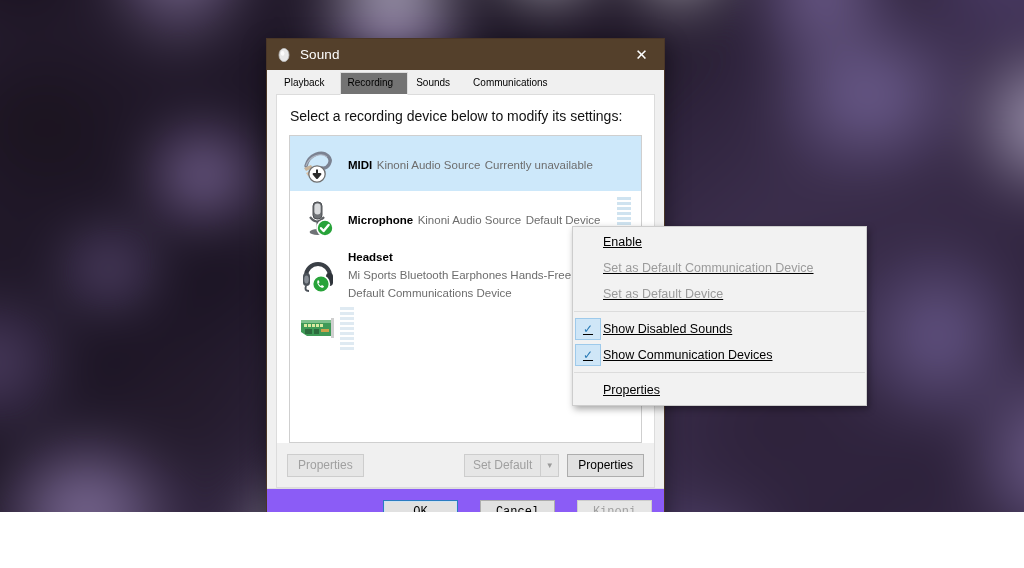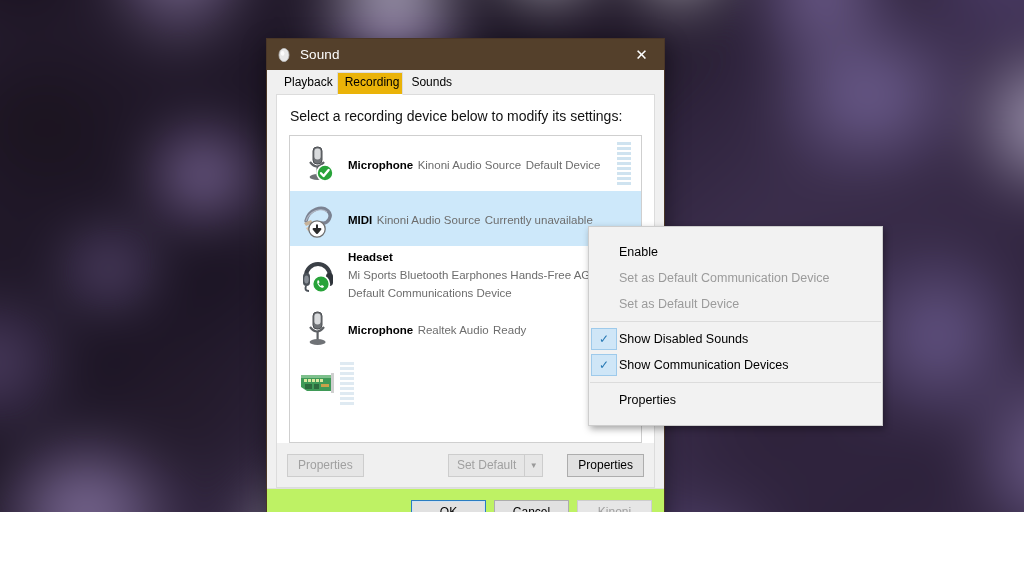--- a/index.html
+++ b/index.html
@@ -77,30 +77,30 @@
 
   
   .tabstrip {
     position: relative;
     height: 24px;
     padding-left: 9px;
     display: flex; align-items: flex-end;
     background: #f0f0f0;
   }
   .tab {
-    font-size: 12px; color: #000;
-    padding: 3px 3px 4px 7px;
+    font-size: 10px; color: #000;
+    padding: 3px 14px 4px 7px;
     line-height: 15px;
     border: 1px solid transparent;
     border-bottom: none;
     position: relative;
     background: transparent;
   }
   .tab.active {
-    background: #eab308;
+    background: #737373;
     border-color: #dcdcdc;
     border-bottom: 1px solid #ffffff;
     z-index: 3;
     margin-bottom: -1px;
     padding-top: 2px;
   }
   .tab-page {
     flex: 1;
     background: #ffffff;
     border: 1px solid #dcdcdc;
@@ -151,60 +151,61 @@
     border: 1px solid #adadad;
     background: #e1e1e1;
     color: #000;
     display: inline-flex; align-items: center; justify-content: center;
     padding: 0 10px;
   }
   .btn.disabled { color: #a0a0a0; border-color: #cdcdcd; background: #e6e6e6; }
   .spacer { flex: 1; }
   .split {
     display: flex; align-items: stretch;
-    height: 23px; margin-right: 24px; justify-content: flex-end;
+    height: 23px; margin-right: 8px; justify-content: flex-end;
   }
   .split .main {
     border: 1px solid #cdcdcd; border-right: none;
     background: #e6e6e6; color: #a0a0a0;
     font-size: 12px; display: flex; align-items: center; justify-content: center;
     min-width: 76px; padding: 0 8px;
   }
   .split .arrow {
     border: 1px solid #cdcdcd;
     background: #e6e6e6; color: #9a9a9a;
     width: 19px; display: flex; align-items: center; justify-content: center;
     font-size: 8px;
   }
 
   
   .footer {
     height: 46px; flex: 0 0 46px;
-    background: #bef264;
+    background: #8b5cf6;
     border-top: 1px solid #dfdfdf;
     display: flex; align-items: center; justify-content: flex-end;
-    padding-right: 12px; gap: 8px;
+    padding-right: 12px; gap: 22px; font-family: Liberation Mono, monospace;
   }
   .footer .btn { min-width: 75px; height: 24px; }
   .btn.default {
     background: #e1e1e1;
     border: 1px solid #2b7cc0;
     box-shadow: 0 0 0 1px #cfe2f2 inset;
   }
 
   
   #context-menu {
     position: absolute;
-    left: 588px; top: 226px;
+    left: 572px; top: 226px;
     width: 295px;
     background: #f2f2f2;
     border: 1px solid #cdcdcd;
     box-shadow: 2px 3px 7px rgba(0,0,0,.35);
-    padding: 12px 0;
+    padding: 2px 0;
     z-index: 50;
+    text-decoration: underline;
   }
   .menu-item {
     display: flex; align-items: center;
     height: 26px;
     font-size: 12.5px;
     color: #000;
   }
   .menu-item.disabled { color: #9b9b9b; }
   .menu-check {
     width: 26px; flex: 0 0 26px;
@@ -236,26 +237,46 @@
         </svg>
       </span>
       <span class="title-text">Sound</span>
       <span class="close-btn">✕</span>
     </div>
 
     <div class="tabstrip">
       <div class="tab">Playback</div>
       <div class="tab active">Recording</div>
       <div class="tab">Sounds</div>
+      <div class="tab">Communications</div>
     </div>
 
     <div class="tab-page">
       <div class="page-hint">Select a recording device below to modify its settings:</div>
 
       <div class="device-list">
+
+        <div class="device-row selected">
+          <span class="dev-icon">
+            <svg width="38" height="40" viewBox="0 0 38 40">
+              <path d="M6 22 C9 10 22 6 28 12 C33 17 28 25 22 24" fill="none" stroke="#7b8291" stroke-width="3.4" stroke-linecap="round"></path>
+              <path d="M6 22 C9 12 21 8 27 13" fill="none" stroke="#aeb5c2" stroke-width="1.2"></path>
+              <path d="M4 24 l7 -3 2 3 -7 3z" fill="#c7b39a"></path>
+              <path d="M6 29 l7 -3 2 3 -7 3z" fill="#d9c0a4"></path>
+              <circle cx="17" cy="30" r="8.2" fill="#ffffff" stroke="#6f6f6f" stroke-width="1.3"></circle>
+              <path d="M17 25.5 v6 M13.6 30 L17 34 L20.4 30z" fill="#2b2b2b" stroke="#2b2b2b" stroke-width="2" stroke-linejoin="round"></path>
+            </svg>
+          </span>
+          <span class="dev-text">
+            <span class="dev-name">MIDI</span>
+            <span class="dev-sub">Kinoni Audio Source</span>
+            <span class="dev-sub">Currently unavailable</span>
+          </span>
+          <span class="meter"></span>
+        </div>
 
         <div class="device-row">
           <span class="dev-icon">
             <svg width="34" height="40" viewBox="0 0 34 40">
               <rect x="11" y="3" width="9" height="17" rx="4" fill="#6f7276" stroke="#4a4d51" stroke-width="1"></rect>
               <rect x="12.4" y="4.4" width="6.2" height="11" rx="3" fill="#d9dbdd"></rect>
               <path d="M8 18 q7 9 14 0" fill="none" stroke="#5d6064" stroke-width="2.2"></path>
               <rect x="14.5" y="22" width="2.2" height="9" fill="#5d6064"></rect>
               <ellipse cx="15.6" cy="33" rx="8" ry="3" fill="#6f7276"></ellipse>
               <circle cx="23" cy="29" r="8" fill="#28a33a" stroke="#ffffff" stroke-width="1.6"></circle>
@@ -271,39 +292,20 @@
             <i></i>
               <i></i>
               <i></i>
               <i></i>
               <i></i>
               <i></i>
               <i></i>
               <i></i>
               <i></i>
           </span>
-        </div>
-
-        <div class="device-row selected">
-          <span class="dev-icon">
-            <svg width="38" height="40" viewBox="0 0 38 40">
-              <path d="M6 22 C9 10 22 6 28 12 C33 17 28 25 22 24" fill="none" stroke="#7b8291" stroke-width="3.4" stroke-linecap="round"></path>
-              <path d="M6 22 C9 12 21 8 27 13" fill="none" stroke="#aeb5c2" stroke-width="1.2"></path>
-              <path d="M4 24 l7 -3 2 3 -7 3z" fill="#c7b39a"></path>
-              <path d="M6 29 l7 -3 2 3 -7 3z" fill="#d9c0a4"></path>
-              <circle cx="17" cy="30" r="8.2" fill="#ffffff" stroke="#6f6f6f" stroke-width="1.3"></circle>
-              <path d="M17 25.5 v6 M13.6 30 L17 34 L20.4 30z" fill="#2b2b2b" stroke="#2b2b2b" stroke-width="2" stroke-linejoin="round"></path>
-            </svg>
-          </span>
-          <span class="dev-text">
-            <span class="dev-name">MIDI</span>
-            <span class="dev-sub">Kinoni Audio Source</span>
-            <span class="dev-sub">Currently unavailable</span>
-          </span>
-          <span class="meter"></span>
         </div>
 
         <div class="device-row">
           <span class="dev-icon">
             <svg width="38" height="40" viewBox="0 0 38 40">
               <path d="M6 22 A12 12 0 0 1 30 22" fill="none" stroke="#3a3f46" stroke-width="4"></path>
               <rect x="3" y="19" width="7" height="13" rx="3.4" fill="#4b5158"></rect>
               <rect x="26" y="19" width="7" height="13" rx="3.4" fill="#2f343a"></rect>
               <ellipse cx="6.5" cy="25.5" rx="2.3" ry="4" fill="#888e96"></ellipse>
               <path d="M6 32 q-2 5 3 5" fill="none" stroke="#4b5158" stroke-width="2"></path>
@@ -313,37 +315,20 @@
             </svg>
           </span>
           <span class="dev-text">
             <span class="dev-name">Headset</span>
             <span class="dev-sub">Mi Sports Bluetooth Earphones Hands-Free AG Audio</span>
             <span class="dev-sub">Default Communications Device</span>
           </span>
           <span class="meter"></span>
         </div>
 
-        <div class="device-row">
-          <span class="dev-icon">
-            <svg width="34" height="40" viewBox="0 0 34 40">
-              <rect x="11" y="3" width="9" height="17" rx="4" fill="#6f7276" stroke="#4a4d51" stroke-width="1"></rect>
-              <rect x="12.4" y="4.4" width="6.2" height="11" rx="3" fill="#d9dbdd"></rect>
-              <path d="M8 18 q7 9 14 0" fill="none" stroke="#5d6064" stroke-width="2.2"></path>
-              <rect x="14.5" y="22" width="2.2" height="9" fill="#5d6064"></rect>
-              <ellipse cx="15.6" cy="33" rx="8" ry="3" fill="#6f7276"></ellipse>
-            </svg>
-          </span>
-          <span class="dev-text">
-            <span class="dev-name">Microphone</span>
-            <span class="dev-sub">Realtek Audio</span>
-            <span class="dev-sub">Ready</span>
-          </span>
-          <span class="meter"></span>
-        </div>
 
         <div class="device-row">
           <span class="dev-icon">
             <svg width="40" height="34" viewBox="0 0 40 34">
               <path d="M2 10 h30 v14 h-24 l-6 -4z" fill="#3f9a57"></path>
               <rect x="2" y="8" width="30" height="3" fill="#7ec08c"></rect>
               <rect x="5" y="12" width="3" height="3" fill="#d9e8a0"></rect>
               <rect x="9" y="12" width="3" height="3" fill="#d9e8a0"></rect>
               <rect x="13" y="12" width="3" height="3" fill="#d9e8a0"></rect>
               <rect x="17" y="12" width="3" height="3" fill="#d9e8a0"></rect>

